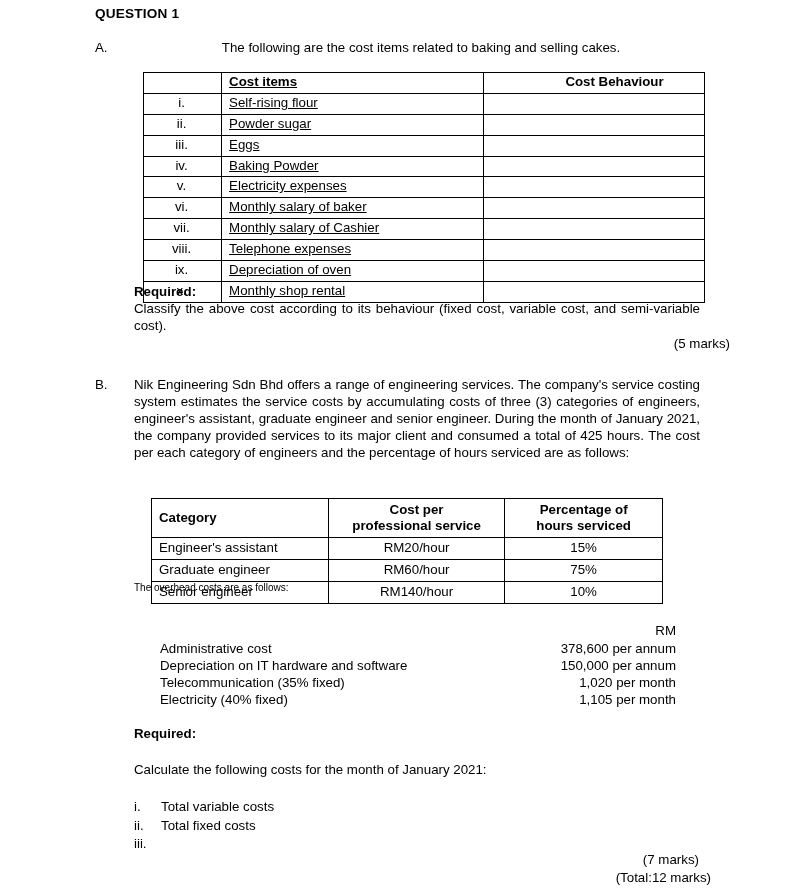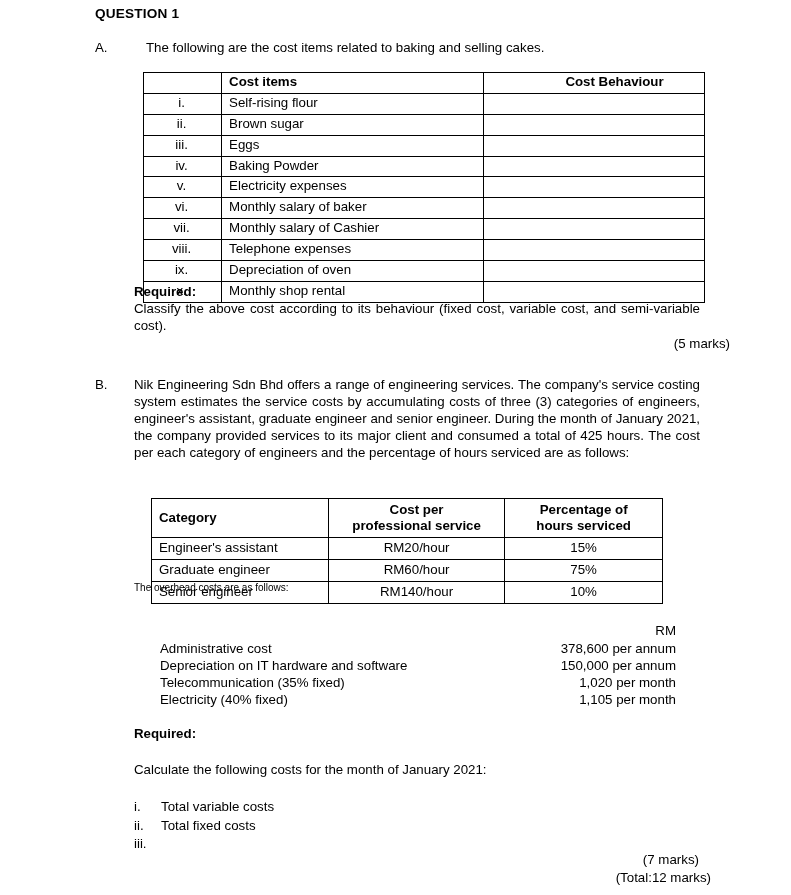--- a/index.html
+++ b/index.html
@@ -35,24 +35,25 @@
   }
 
   
   .sec-label {
     position: absolute;
     font-size: 13.3px;
   }
   #secA-label { left: 95px; top: 40px; }
   #secA-intro {
     position: absolute;
-    left: 146px;
+    left: 136px;
     top: 40px;
     width: 570px;
     font-size: 13.3px;
+    text-align: center;
   }
 
   
   #table-cost-items {
     position: absolute;
     left: 143px;
     top: 72px;
     width: 562px;
     border-collapse: collapse;
     font-size: 13.3px;
@@ -65,20 +66,21 @@
   }
   #table-cost-items .c-num {
     width: 44px;
     text-align: center;
     padding-right: 2px;
   }
   #table-cost-items .c-item {
     width: 306px;
     text-align: left;
     padding-left: 7px;
+    text-decoration: underline;
   }
   #table-cost-items .c-beh {
     width: 212px;
   }
   #table-cost-items thead th {
     font-weight: bold;
     padding-left: 41px;
   }
   #table-cost-items thead th.c-item { text-align: left; padding-left: 7px; }
   #table-cost-items thead th.c-beh { text-align: center; }
@@ -268,21 +270,21 @@
       </tr>
     </thead>
     <tbody id="cost-items-body">
     <tr>
           <td class="c-num">i.</td>
           <td class="c-item">Self-rising flour</td>
           <td class="c-beh"></td>
         </tr>
         <tr>
           <td class="c-num">ii.</td>
-          <td class="c-item">Brown sugar</td>
+          <td class="c-item">Powder sugar</td>
           <td class="c-beh"></td>
         </tr>
         <tr>
           <td class="c-num">iii.</td>
           <td class="c-item">Eggs</td>
           <td class="c-beh"></td>
         </tr>
         <tr>
           <td class="c-num">iv.</td>
           <td class="c-item">Baking Powder</td>

